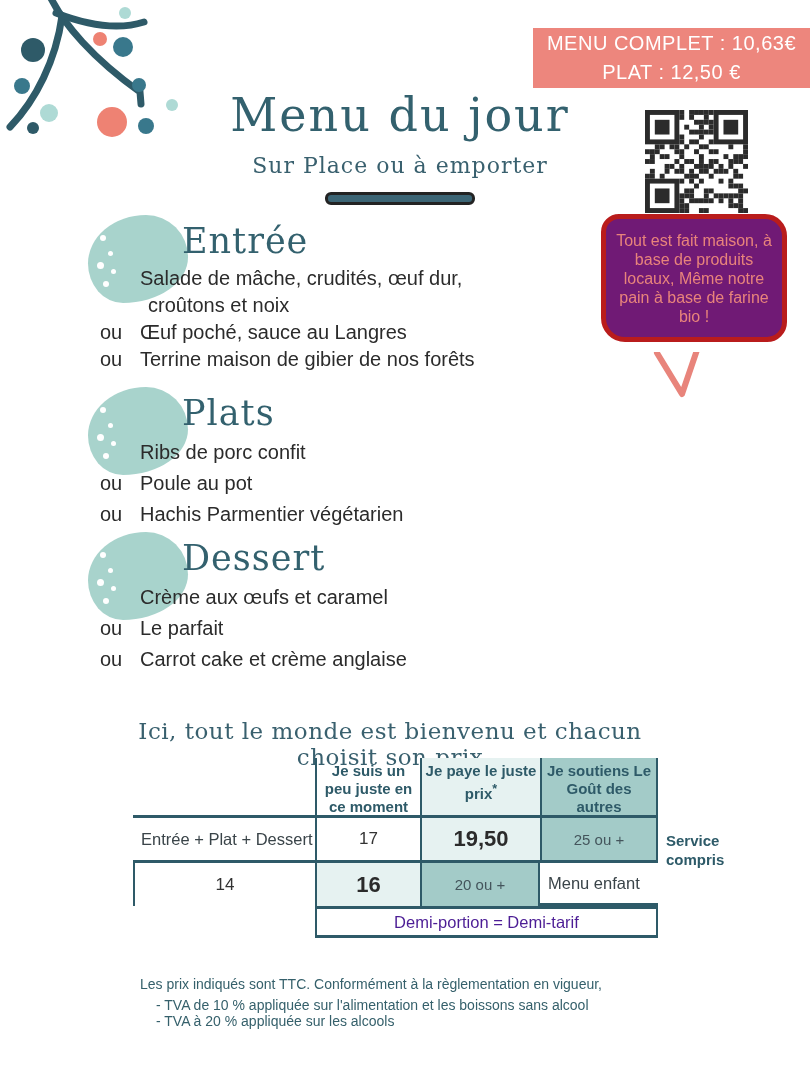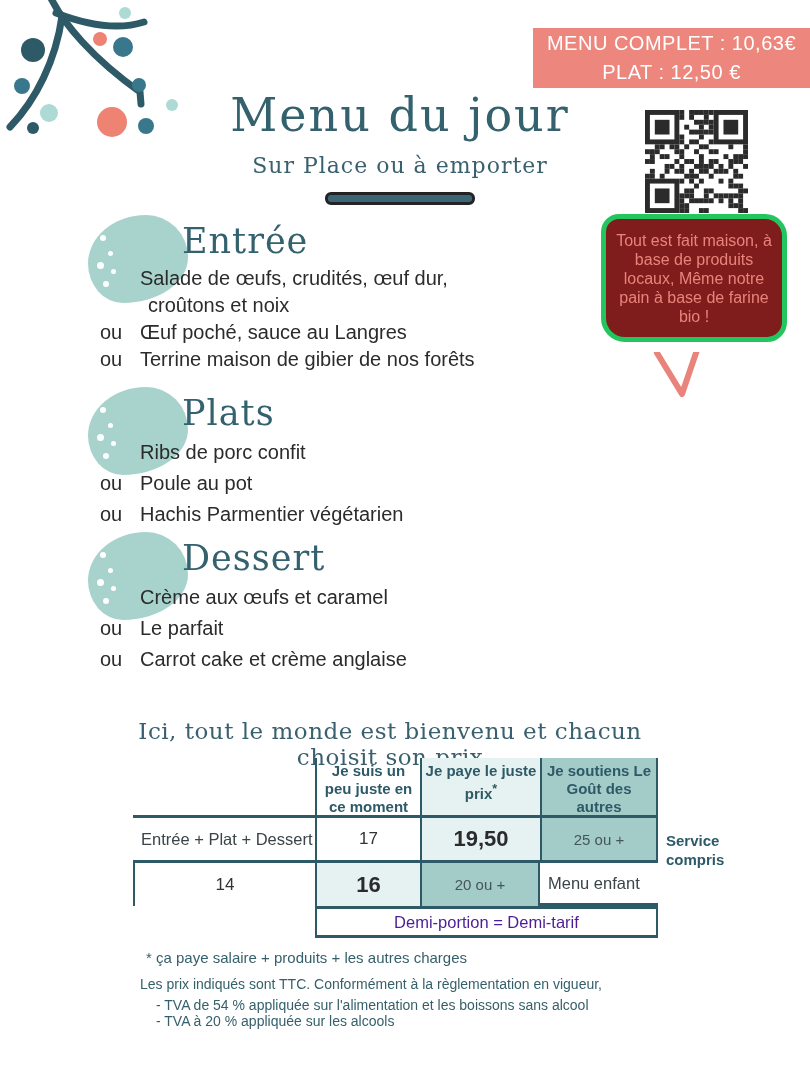--- a/index.html
+++ b/index.html
@@ -20,21 +20,21 @@
   .title{font-size:46px;letter-spacing:2px;}
   .subtitle{font-size:22px;margin-top:11px;letter-spacing:1px;color:#39606E;}
   .divider{margin:14px auto 0;width:144px;height:7px;background:#3C6575;
     border:3px solid #232323;border-radius:6px;}
 
   
   .qr{position:absolute;left:645px;top:110px;width:103px;height:103px;}
 
   
   .bubble{position:absolute;left:601px;top:214px;width:186px;min-height:128px;
-    border:5px solid #22c55e;border-radius:18px 22px 20px 24px;background:#7f1d1d;
+    border:5px solid #b91c1c;border-radius:18px 22px 20px 24px;background:#701a75;
     color:#E8847B;font-size:16px;line-height:19px;text-align:center;
     padding:12px 8px 10px;box-sizing:border-box;}
   .bubble-tail{position:absolute;left:652px;top:352px;}
 
   
   .section{position:absolute;left:88px;width:560px;}
   .sec-entree{top:213px;}
   .sec-plats{top:385px;}
   .sec-dessert{top:530px;}
   .blob{position:absolute;left:0;top:2px;width:100px;height:88px;background:#A8D3CC;
@@ -291,21 +291,21 @@
       <span class="dot d1"></span>
         <span class="dot d2"></span>
         <span class="dot d3"></span>
       <span class="dot d4"></span>
         <span class="dot d5"></span>
     </div>
     <div class="sec-title serif">Entrée</div>
     <div class="items">
       <div class="item">
         <span class="ou"></span>
-        <span class="txt w-wrap">Salade de œufs, crudités, œuf dur, croûtons et noix</span>
+        <span class="txt w-wrap">Salade de mâche, crudités, œuf dur, croûtons et noix</span>
       </div>
       <div class="item">
         <span class="ou">ou</span>
         <span class="txt">Œuf poché, sauce au Langres</span>
       </div>
       <div class="item">
         <span class="ou">ou</span>
         <span class="txt">Terrine maison de gibier de nos forêts</span>
       </div>
     </div>
@@ -380,18 +380,17 @@
     <div class="cell v-plain vl ht">14</div>
     <div class="cell v-big vl ht bg3">16</div>
     <div class="cell v-teal vl vr ht bg4">20 ou +</div>
 
     <div class="cell lab ht hb">Menu enfant</div>
     <div class="cell merged vl vr ht hb">Demi-portion = Demi-tarif</div>
   </div>
 
   <div class="service">Service compris</div>
 
-  <div class="fn fn1">* ça paye salaire + produits + les autres charges</div>
   <div class="fn fn2">Les prix indiqués sont TTC. Conformément à la règlementation en vigueur,</div>
-  <div class="fn fn3">- TVA de 54 % appliquée sur l'alimentation et les boissons sans alcool</div>
+  <div class="fn fn3">- TVA de 10 % appliquée sur l'alimentation et les boissons sans alcool</div>
   <div class="fn fn4">- TVA à 20 % appliquée sur les alcools</div>
 
 </div>
 
 </body></html>

